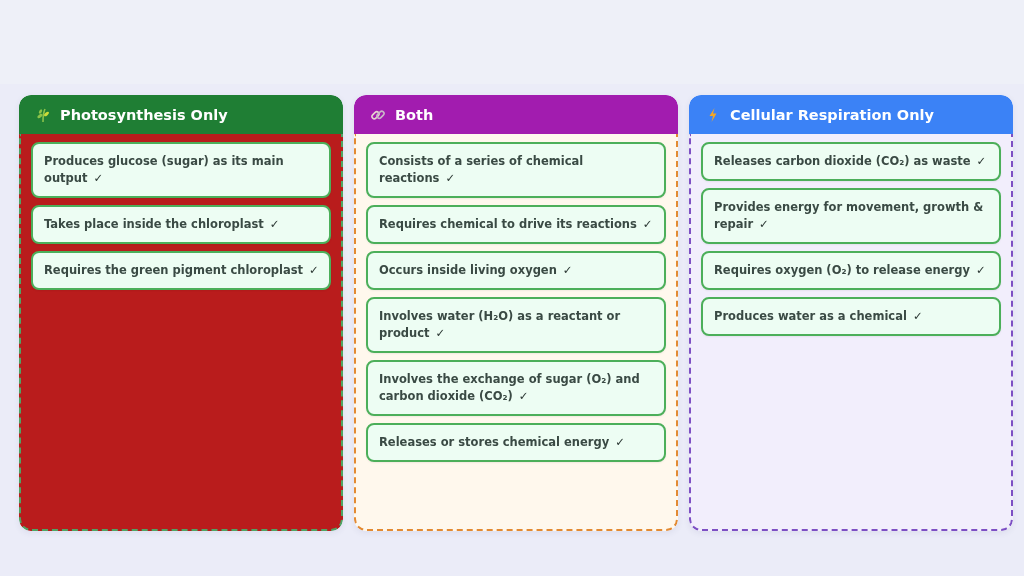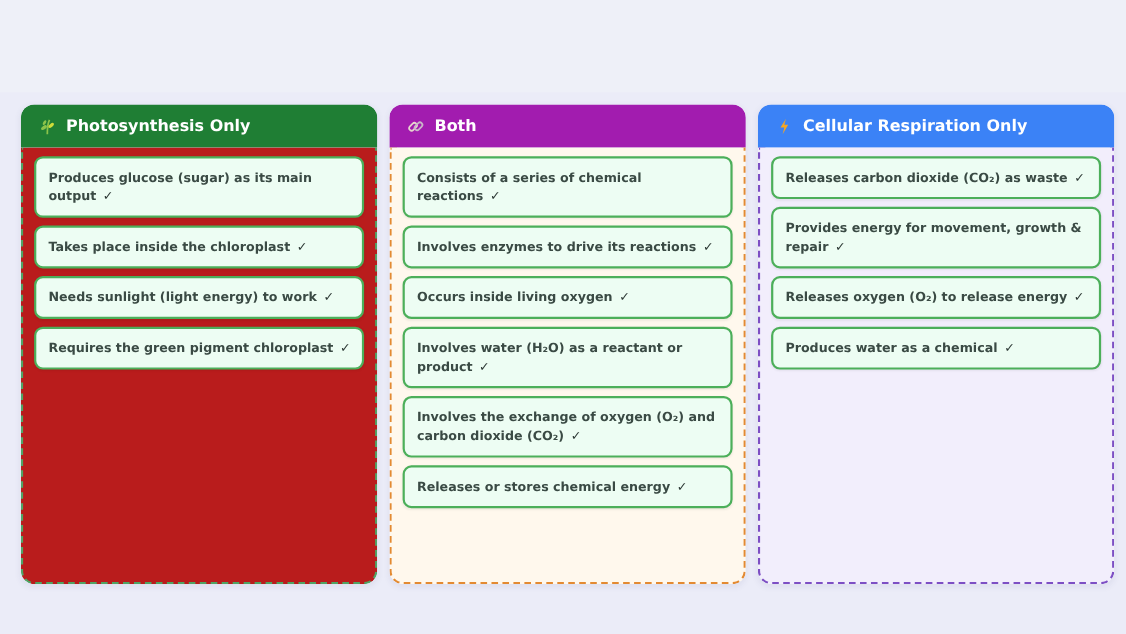--- a/index.html
+++ b/index.html
@@ -83,55 +83,54 @@
           <ellipse cx="5" cy="9" rx="3" ry="1.6" transform="rotate(-35 5 9)" fill="#8bc34a"></ellipse>
           <ellipse cx="11.5" cy="7" rx="3" ry="1.5" transform="rotate(-40 11.5 7)" fill="#cddc39"></ellipse>
           <ellipse cx="5.5" cy="4.5" rx="2.4" ry="1.3" transform="rotate(-60 5.5 4.5)" fill="#8bc34a"></ellipse>
         </svg>
       </span>
       <span>Photosynthesis Only</span>
     </div>
     <div class="col-body">
       <div class="item"><span>Produces glucose (sugar) as its main output</span><span class="check">✓</span></div>
       <div class="item"><span>Takes place inside the chloroplast</span><span class="check">✓</span></div>
-      <div class="item"><span>Needs sunlight (light energy) to work</span><span class="check">✓</span></div>
       <div class="item"><span>Requires the green pigment chloroplast</span><span class="check">✓</span></div>
     </div>
   </div>
 
   <div class="col col-brown">
     <div class="col-header">
       <span class="icon">
         <svg width="16" height="16" viewBox="0 0 16 16">
           <rect x="1.5" y="6" width="8" height="4.5" rx="2.25" transform="rotate(-45 5.5 8.25)" fill="none" stroke="#e6d3cf" stroke-width="1.6"></rect>
           <rect x="6.5" y="5.5" width="8" height="4.5" rx="2.25" transform="rotate(-45 10.5 7.75)" fill="none" stroke="#c9b6c8" stroke-width="1.6"></rect>
         </svg>
       </span>
       <span>Both</span>
     </div>
     <div class="col-body">
       <div class="item"><span>Consists of a series of chemical reactions</span><span class="check">✓</span></div>
-      <div class="item"><span>Involves enzymes to drive its reactions</span><span class="check">✓</span></div>
+      <div class="item"><span>Requires chemical to drive its reactions</span><span class="check">✓</span></div>
       <div class="item"><span>Occurs inside living oxygen</span><span class="check">✓</span></div>
       <div class="item"><span>Involves water (H₂O) as a reactant or product</span><span class="check">✓</span></div>
-      <div class="item"><span>Involves the exchange of oxygen (O₂) and carbon dioxide (CO₂)</span><span class="check">✓</span></div>
+      <div class="item"><span>Involves the exchange of sugar (O₂) and carbon dioxide (CO₂)</span><span class="check">✓</span></div>
       <div class="item"><span>Releases or stores chemical energy</span><span class="check">✓</span></div>
     </div>
   </div>
 
   <div class="col col-purple">
     <div class="col-header">
       <span class="icon">
         <svg width="16" height="16" viewBox="0 0 16 16">
           <path d="M9.5 1 L4.5 9 L8 9 L6.5 15 L11.5 6.5 L8 6.5 Z" fill="#f5a623"></path>
         </svg>
       </span>
       <span>Cellular Respiration Only</span>
     </div>
     <div class="col-body">
       <div class="item"><span>Releases carbon dioxide (CO₂) as waste</span><span class="check">✓</span></div>
       <div class="item"><span>Provides energy for movement, growth &amp; repair</span><span class="check">✓</span></div>
-      <div class="item"><span>Releases oxygen (O₂) to release energy</span><span class="check">✓</span></div>
+      <div class="item"><span>Requires oxygen (O₂) to release energy</span><span class="check">✓</span></div>
       <div class="item"><span>Produces water as a chemical</span><span class="check">✓</span></div>
     </div>
   </div>
 
 </div>
 
 </body></html>

